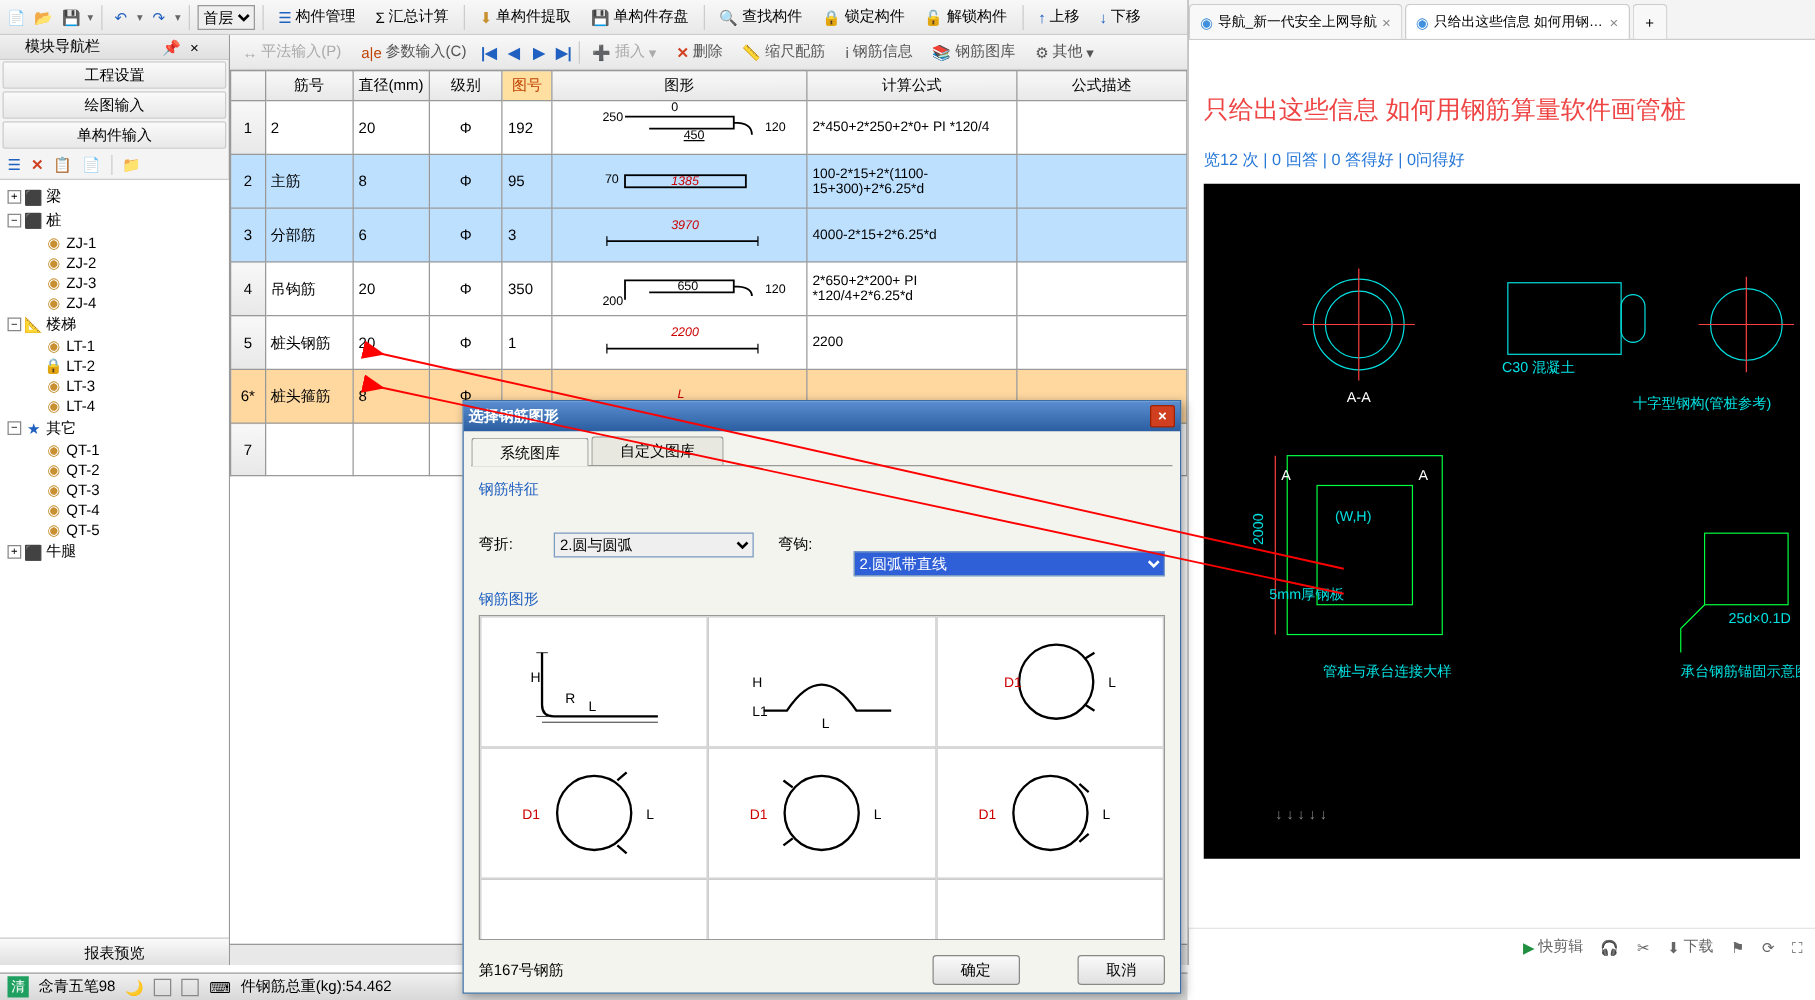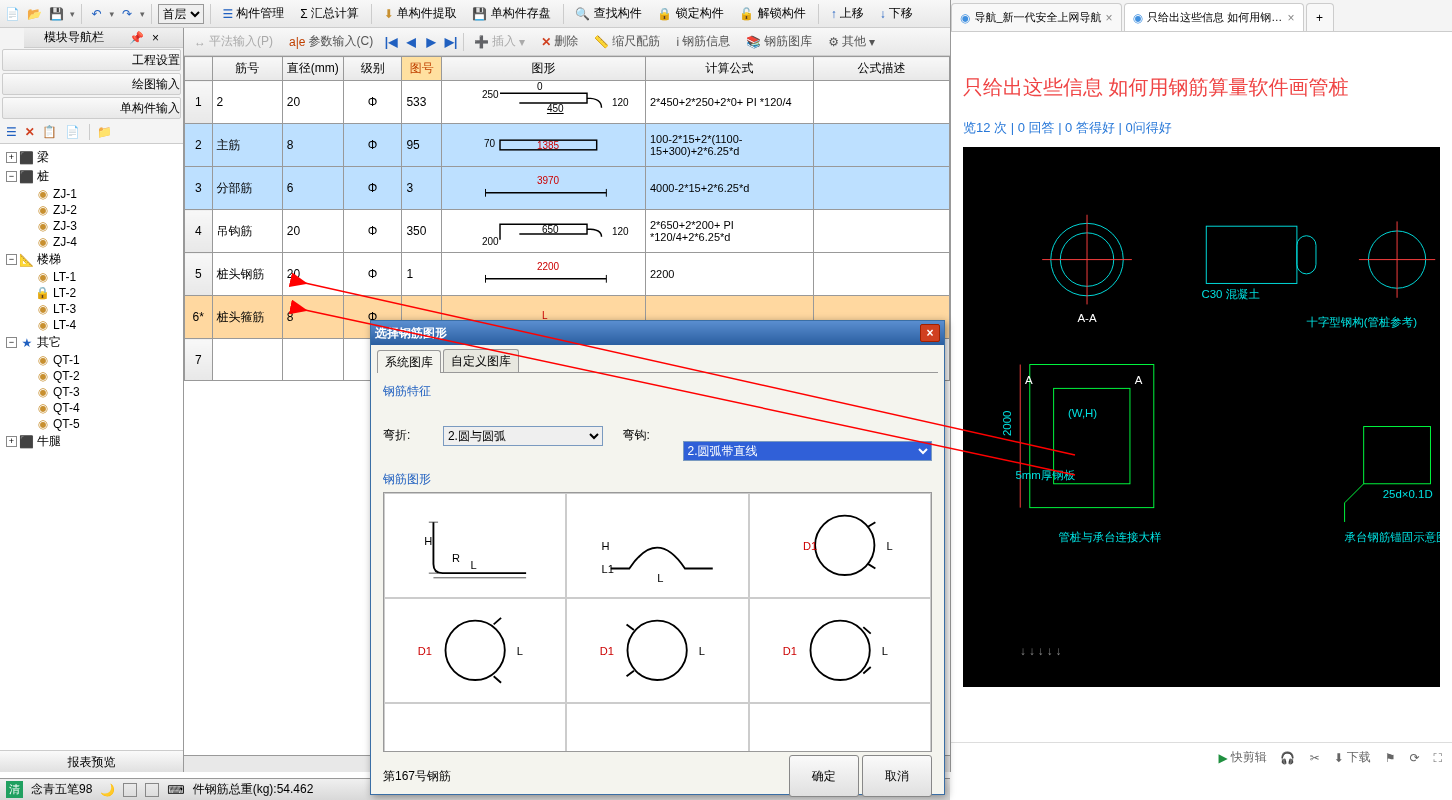--- a/index.html
+++ b/index.html
@@ -12,23 +12,23 @@
 .toolbar1 .tb-btn { display: inline-flex; align-items: center; gap: 3px; padding: 2px 6px; cursor: pointer; }
 .toolbar1 select { font-size: 12px; height: 20px; border: 1px solid #999; }
 
 .toolbar2 { height: 28px; background: linear-gradient(#f8f8f8,#e8e8e8); border-bottom: 1px solid #ccc; display: flex; align-items: center; padding: 0 4px; gap: 4px; margin-left: 184px; }
 .toolbar2 .tb-btn { display: inline-flex; align-items: center; gap: 3px; padding: 2px 6px; cursor: pointer; color: #555; }
 .toolbar2 .tb-btn.disabled { color: #aaa; }
 .toolbar2 .nav-arrow { width: 16px; height: 16px; display: inline-flex; align-items: center; justify-content: center; color: #2060c0; cursor: pointer; font-weight: bold; }
 
 
 .sidebar { position: absolute; left: 0; top: 28px; width: 184px; bottom: 28px; background: #f4f4f4; border-right: 1px solid #999; display: flex; flex-direction: column; }
-.sidebar-title { height: 20px; background: linear-gradient(#f0f0f0,#e0e0e0); border-bottom: 1px solid #ccc; padding: 2px 20px; display: flex; justify-content: space-between; align-items: center; margin-left: 24px; }
+.sidebar-title { height: 20px; background: linear-gradient(#f0f0f0,#e0e0e0); border-bottom: 1px solid #ccc; padding: 2px 20px; display: flex; justify-content: space-between; align-items: center; }
 .sidebar-title .close-x { cursor: pointer; padding: 0 4px; }
-.sidebar-btn { height: 22px; background: linear-gradient(#fafafa,#e8e8e8); border: 1px solid #ccc; margin: 1px 2px; text-align: right; line-height: 20px; cursor: pointer; border-radius: 2px; }
+.sidebar-btn { height: 22px; background: linear-gradient(#fafafa,#e8e8e8); border: 1px solid #ccc; margin: 1px 2px; text-align: center; line-height: 20px; cursor: pointer; border-radius: 2px; }
 .sidebar-icons { height: 24px; display: flex; align-items: center; gap: 8px; padding: 0 6px; border-bottom: 1px solid #ccc; }
 .sidebar-icons span { cursor: pointer; }
 .tree { flex: 1; background: #fff; overflow-y: auto; padding: 4px 2px; }
 .tree-node { display: flex; align-items: center; gap: 3px; padding: 1px 2px; cursor: pointer; white-space: nowrap; }
 .tree-node .exp { width: 11px; height: 11px; border: 1px solid #888; display: inline-flex; align-items: center; justify-content: center; font-size: 9px; line-height: 1; background: #fff; }
 .tree-node .noexp { width: 11px; display: inline-block; }
 .tree-node .ticon { width: 14px; display: inline-flex; justify-content: center; }
 .lvl1 { padding-left: 4px; }
 .lvl2 { padding-left: 20px; }
 .sidebar-footer { height: 22px; background: linear-gradient(#fafafa,#e0e0e0); border-top: 1px solid #ccc; text-align: center; line-height: 22px; cursor: pointer; }
@@ -41,21 +41,21 @@
 table.grid-tbl th { background: linear-gradient(#f8f8f8,#e8e8e8); height: 24px; font-weight: normal; }
 table.grid-tbl th.highlight { background: #ffe0a0; color: #c04000; }
 table.grid-tbl td { height: 42px; }
 table.grid-tbl td.rownum { background: linear-gradient(#f8f8f8,#e8e8e8); width: 28px; }
 table.grid-tbl td.left { text-align: left; padding-left: 4px; }
 table.grid-tbl tr.sel td { background: #bde0ff; }
 table.grid-tbl tr.edit td { background: #ffd8a0; }
 .shape-cell { position: relative; height: 42px; }
 .shape-cell svg { width: 100%; height: 42px; }
 .shape-num { position: absolute; font-size: 10px; }
-.shape-num.red { color: #cc0000; }
+.shape-num.red { color: #cc0000; font-style: italic; }
 .hscroll { height: 17px; background: #e8e8e8; border-top: 1px solid #999; }
 
 
 .browser { position: absolute; right: 0; top: 0; width: 502px; bottom: 28px; background: #fff; border-left: 1px solid #999; display: flex; flex-direction: column; }
 .tabs { height: 32px; background: #f4f4f4; border-bottom: 1px solid #ccc; display: flex; align-items: flex-end; }
 .tab { height: 28px; padding: 0 8px; border: 1px solid #ccc; border-bottom: none; margin-right: 2px; background: #f8f8f8; display: flex; align-items: center; gap: 4px; max-width: 180px; cursor: pointer; border-radius: 4px 4px 0 0; }
 .tab.active { background: #fff; }
 .tab .close { cursor: pointer; color: #888; }
 .tab .txt { overflow: hidden; text-overflow: ellipsis; white-space: nowrap; font-size: 11px; }
 .tab.new { width: 28px; justify-content: center; }
@@ -65,33 +65,33 @@
 .cad-area { background: #000; height: 540px; position: relative; }
 .cad-area svg { width: 100%; height: 100%; }
 .browser-bottom { height: 30px; border-top: 1px solid #ddd; display: flex; align-items: center; justify-content: flex-end; gap: 14px; padding: 0 10px; }
 .browser-bottom .bicon { cursor: pointer; color: #666; display: flex; align-items: center; gap: 3px; }
 
 
 .dialog { position: absolute; left: 370px; top: 320px; width: 575px; height: 475px; background: #f4f4ee; border: 1px solid #3a6ea5; box-shadow: 2px 2px 8px rgba(0,0,0,0.4); z-index: 100; display: flex; flex-direction: column; }
 .dialog-title { height: 24px; background: linear-gradient(#5a8ed0,#2a5ea0); color: #fff; display: flex; align-items: center; justify-content: space-between; padding: 0 4px; font-weight: bold; }
 .dialog-close { width: 20px; height: 18px; background: #d04020; color: #fff; border: 1px solid #a02000; display: flex; align-items: center; justify-content: center; cursor: pointer; font-weight: bold; border-radius: 2px; }
 .dialog-tabs { height: 24px; display: flex; border-bottom: 1px solid #999; margin: 4px 6px 0 6px; }
-.dialog-tab { padding: 3px 7px; border: 1px solid #999; border-bottom: none; background: #e8e8e0; cursor: pointer; margin-right: 2px; border-radius: 3px 3px 0 0; }
+.dialog-tab { padding: 3px 22px; border: 1px solid #999; border-bottom: none; background: #e8e8e0; cursor: pointer; margin-right: 2px; border-radius: 3px 3px 0 0; }
 .dialog-tab.active { background: #f4f4ee; position: relative; top: 1px; }
 .dialog-body { flex: 1; padding: 6px 12px; overflow: hidden; display: flex; flex-direction: column; }
 .dlg-section-title { color: #2060c0; margin: 4px 0; }
 .dlg-row { display: flex; align-items: center; gap: 20px; margin: 6px 0; }
 .dlg-row label { width: 40px; }
 .dlg-row select { width: 160px; height: 20px; border: 1px solid #7a9ac0; }
 .dlg-row select.hl { background: #3060d8; color: #fff; margin-top: 31px; }
 .shapes-grid { flex: 1; border: 1px solid #999; background: #fff; display: grid; grid-template-columns: repeat(3,1fr); grid-auto-rows: 105px; overflow-y: scroll; }
 .shape-cell-dlg { border: 1px solid #ccc; display: flex; align-items: center; justify-content: center; cursor: pointer; }
 .shape-cell-dlg svg { width: 90%; height: 90%; }
 .dialog-footer { height: 36px; display: flex; align-items: center; justify-content: space-between; padding: 0 12px; gap: 43px; }
-.dialog-footer .btn { width: 70px; height: 42px; border: 1px solid #888; background: linear-gradient(#fafafa,#e0e0e0); cursor: pointer; border-radius: 3px; }
+.dialog-footer .btn { width: 70px; height: 24px; border: 1px solid #888; background: linear-gradient(#fafafa,#e0e0e0); cursor: pointer; border-radius: 3px; margin-left: 43px; }
 
 
 .arrow-svg { position: absolute; left: 0; top: 0; width: 1452px; height: 800px; pointer-events: none; z-index: 200; }
 
 
 .statusbar { position: absolute; left: 0; bottom: 0; right: 502px; height: 22px; background: linear-gradient(#f0f0f0,#d8d8d8); border-top: 1px solid #999; display: flex; align-items: center; padding: 0 6px; gap: 8px; }
 .statusbar .ime { background: #20a060; color: #fff; padding: 1px 3px; font-size: 11px; }
 .statusbar .sq { width: 14px; height: 14px; border: 1px solid #888; display: inline-block; }
 
 .gold { color: #c89030; }
@@ -339,21 +339,21 @@
             <th style="width: 170px;">计算公式</th>
             <th style="width: 140px; margin-top: 16px;">公式描述</th>
           </tr>
         </thead>
       <tbody id="grid-body">
           <tr>
             <td class="rownum">1</td>
             <td class="left">2</td>
             <td class="left">20</td>
             <td>Φ</td>
-            <td class="left">533</td>
+            <td class="left">192</td>
             <td>
               <div class="shape-cell"><svg viewBox="0 0 210 42">
                   <g stroke="#000" fill="none" stroke-width="1.5">
                     <path d="M60 12 L150 12 L150 22 L80 22 M150 17 Q165 17 165 27"></path>
                   </g>
                 </svg><span class="shape-num" style="left:95px;top:0;">0</span><span class="shape-num" style="left:40px;top:8px;">250</span><span class="shape-num" style="left:105px;top:22px;text-decoration:underline;">450</span><span class="shape-num" style="left:170px;top:16px;">120</span></div>
             </td>
             <td class="left" style="font-size:11px;">2*450+2*250+2*0+ PI *120/4</td>
             <td></td>
           </tr>

